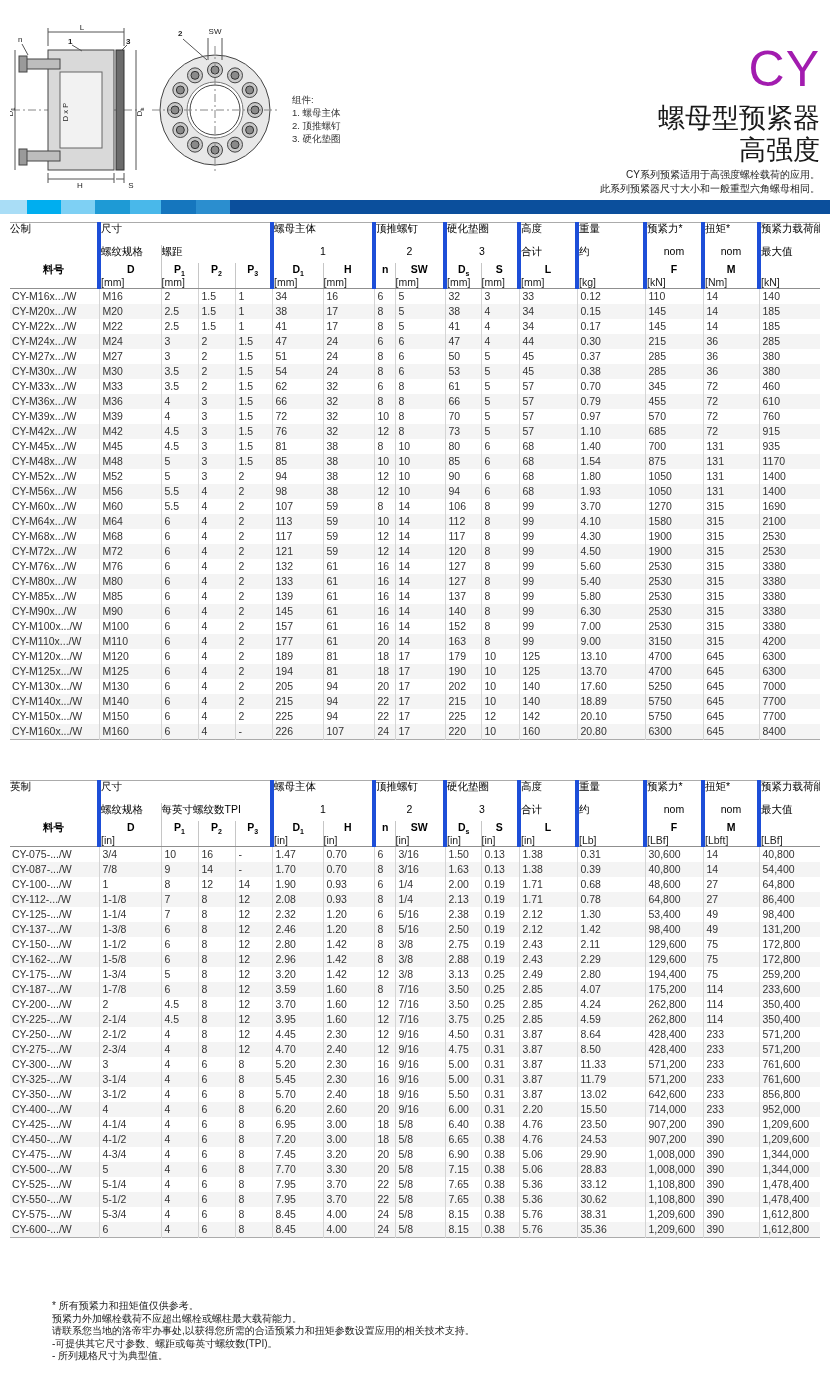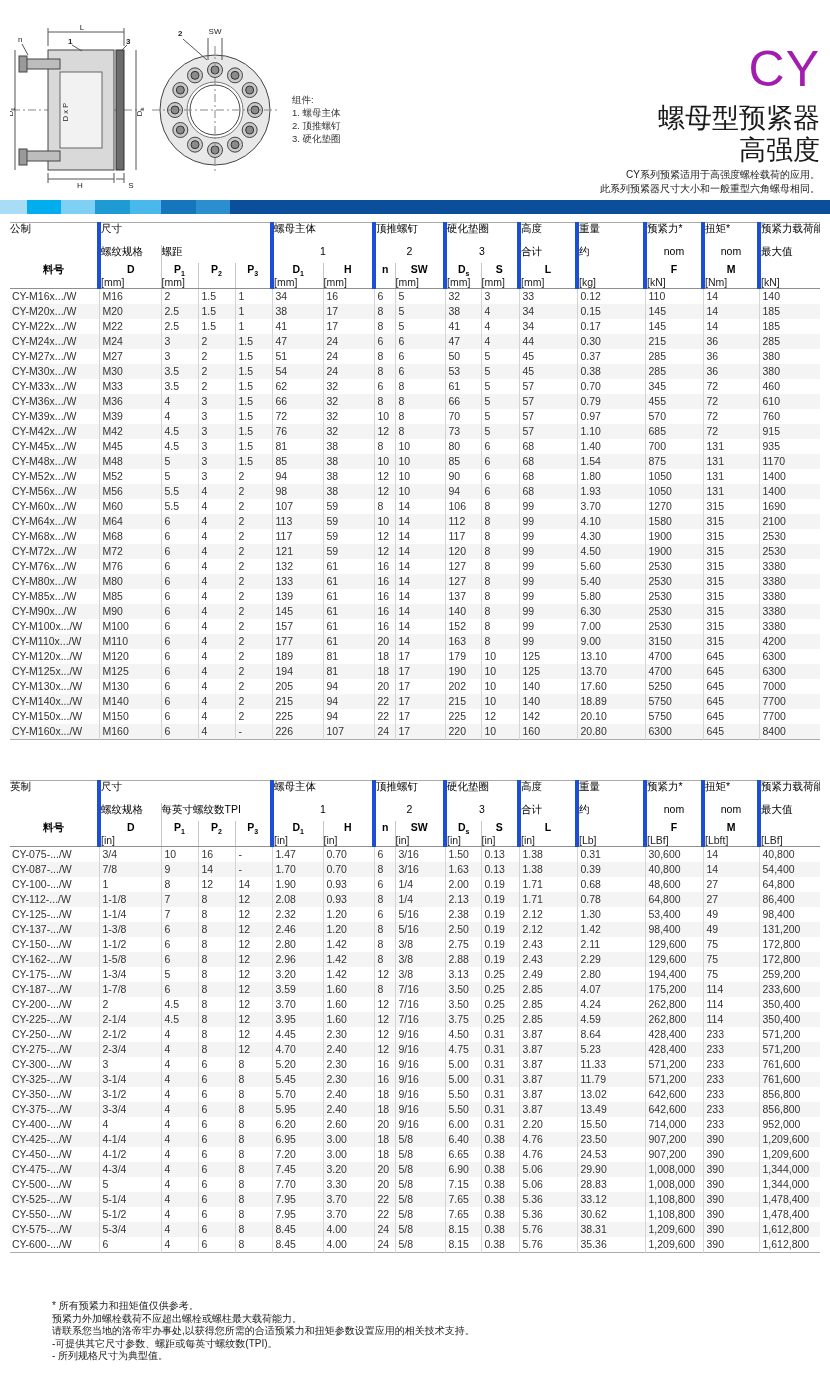--- a/index.html
+++ b/index.html
@@ -1185,21 +1185,21 @@
             <td class="db">4</td>
             <td class="db">8</td>
             <td class="db">12</td>
             <td class="db">4.70</td>
             <td class="db">2.40</td>
             <td class="db">12</td>
             <td class="db">9/16</td>
             <td class="db">4.75</td>
             <td class="db">0.31</td>
             <td class="db">3.87</td>
-            <td class="db">5.23</td>
+            <td class="db">8.50</td>
             <td class="db">428,400</td>
             <td class="db">233</td>
             <td class="db">571,200</td>
           </tr>
           <tr>
             <td>CY-300-.../W</td>
             <td class="db">3</td>
             <td class="db">4</td>
             <td class="db">6</td>
             <td class="db">8</td>
@@ -1245,38 +1245,20 @@
             <td class="db">9/16</td>
             <td class="db">5.50</td>
             <td class="db">0.31</td>
             <td class="db">3.87</td>
             <td class="db">13.02</td>
             <td class="db">642,600</td>
             <td class="db">233</td>
             <td class="db">856,800</td>
           </tr>
           <tr>
-            <td>CY-375-.../W</td>
-            <td class="db">3-3/4</td>
-            <td class="db">4</td>
-            <td class="db">6</td>
-            <td class="db">8</td>
-            <td class="db">5.95</td>
-            <td class="db">2.40</td>
-            <td class="db">18</td>
-            <td class="db">9/16</td>
-            <td class="db">5.50</td>
-            <td class="db">0.31</td>
-            <td class="db">3.87</td>
-            <td class="db">13.49</td>
-            <td class="db">642,600</td>
-            <td class="db">233</td>
-            <td class="db">856,800</td>
-          </tr>
-          <tr>
             <td>CY-400-.../W</td>
             <td class="db">4</td>
             <td class="db">4</td>
             <td class="db">6</td>
             <td class="db">8</td>
             <td class="db">6.20</td>
             <td class="db">2.60</td>
             <td class="db">20</td>
             <td class="db">9/16</td>
             <td class="db">6.00</td>

